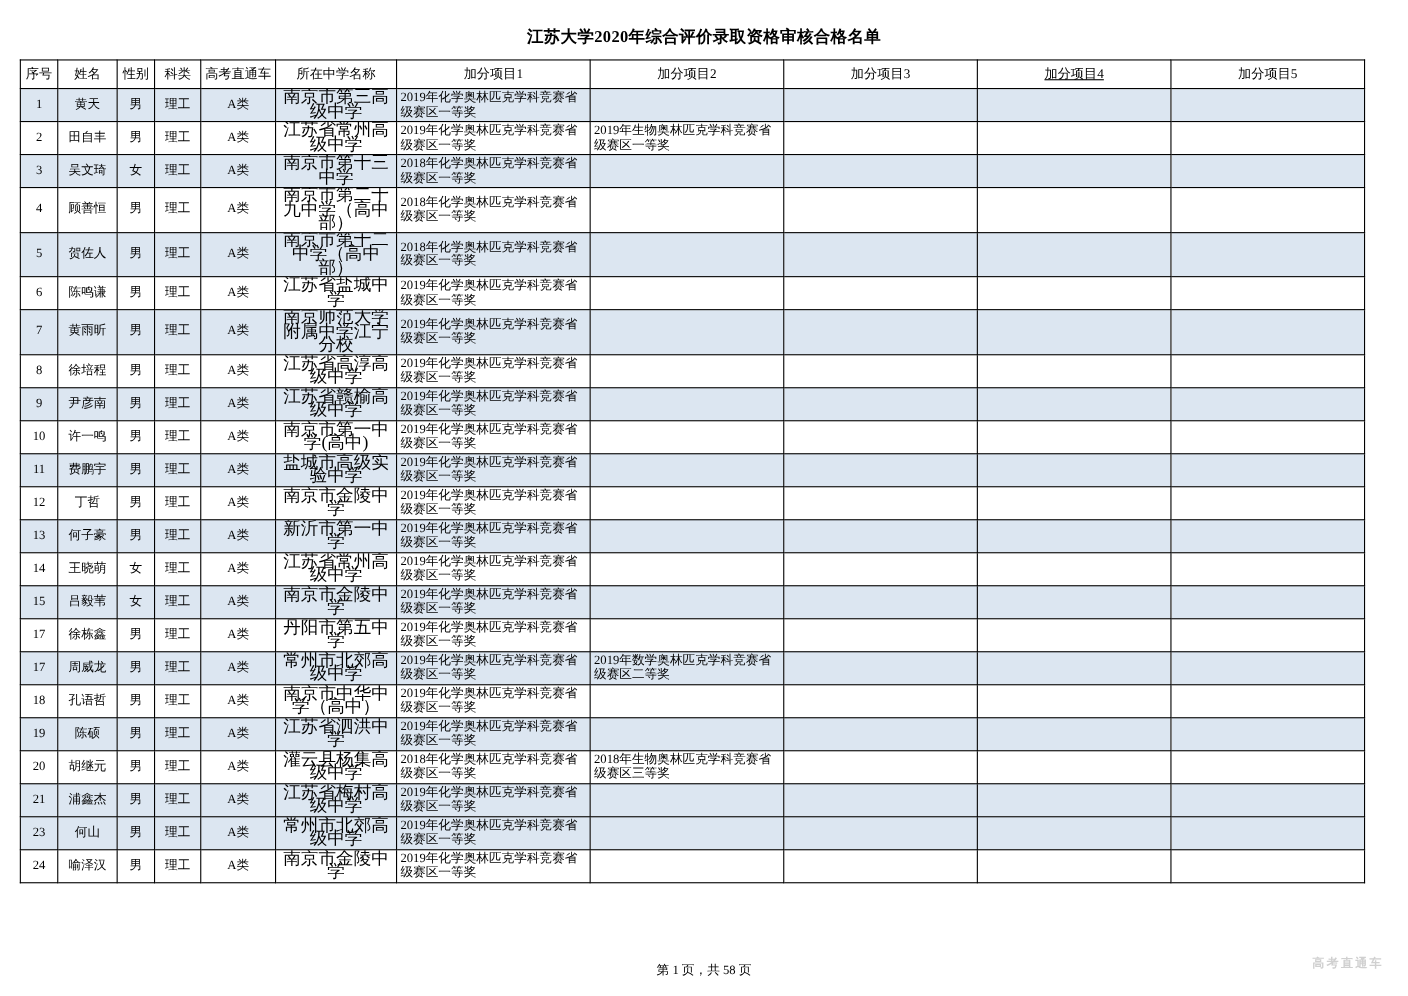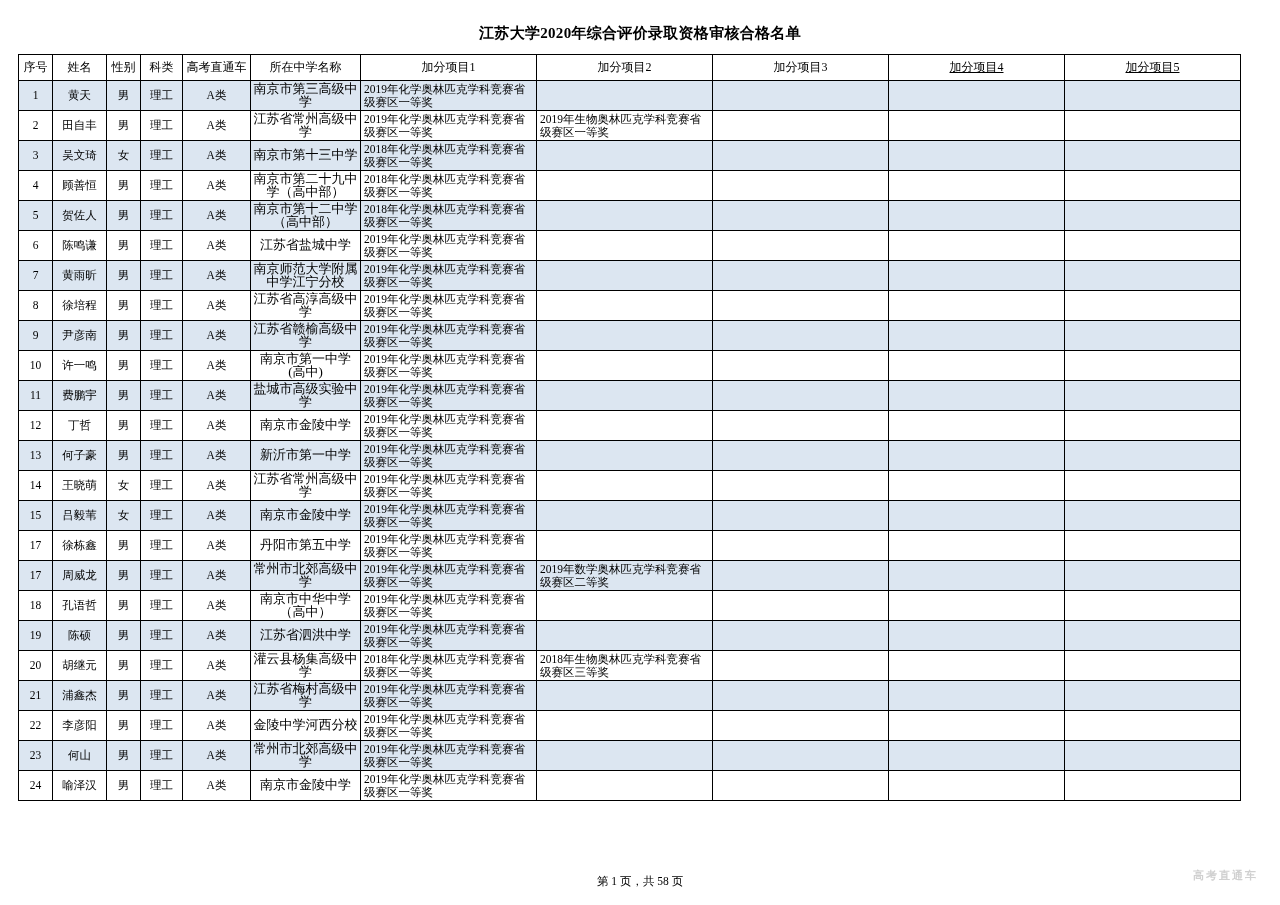--- a/index.html
+++ b/index.html
@@ -59,33 +59,33 @@
   .c-idx   { width: 34px;  text-align: center; }
   .c-name  { width: 54px;  text-align: center; }
   .c-sex   { width: 34px;  text-align: center; }
   .c-cat   { width: 42px;  text-align: center; }
   .c-cond  { width: 68px;  text-align: center; }
   .c-school{ width: 110px; text-align: center; }
   .c-b1    { width: 176px; text-align: left; }
   .c-b2    { width: 176px; text-align: left; }
   .c-b3    { width: 176px; text-align: left; }
   .c-b4    { width: 176px; text-align: left; text-decoration: underline; }
-  .c-b5    { width: 176px; text-align: left; text-decoration: underline; }
+  .c-b5    { width: 176px; text-align: left; }
 
   tbody tr { height: 30px; }
   tbody tr.alt td { background: #dce6f1; }
   tbody tr td.bonus {
     font-size: 11.5px;
     line-height: 12.5px;
     padding-left: 3px;
     padding-right: 2px;
     text-align: left;
   }
   tbody tr td.school {
-    font-size: 13px;
+    font-size: 16px;
     line-height: 12.5px;
     text-align: center;
   }
   .footer {
     position: absolute;
     left: 0;
     right: 0;
     bottom: 16px;
     text-align: center;
     font-size: 11.5px;
@@ -393,33 +393,20 @@
             <td class="c-sex">男</td>
             <td class="c-cat">理工</td>
             <td class="c-cond">A类</td>
             <td class="c-school school">江苏省梅村高级中学</td>
             <td class="c-b1 bonus">2019年化学奥林匹克学科竞赛省级赛区一等奖</td>
             <td class="c-b2 bonus"></td>
             <td class="c-b3 bonus"></td>
             <td class="c-b4 bonus"></td>
             <td class="c-b5 bonus"></td>
           </tr>
-          <tr>
-            <td class="c-idx">22</td>
-            <td class="c-name">李彦阳</td>
-            <td class="c-sex">男</td>
-            <td class="c-cat">理工</td>
-            <td class="c-cond">A类</td>
-            <td class="c-school school">金陵中学河西分校</td>
-            <td class="c-b1 bonus">2019年化学奥林匹克学科竞赛省级赛区一等奖</td>
-            <td class="c-b2 bonus"></td>
-            <td class="c-b3 bonus"></td>
-            <td class="c-b4 bonus"></td>
-            <td class="c-b5 bonus"></td>
-          </tr>
           <tr class="alt">
             <td class="c-idx">23</td>
             <td class="c-name">何山</td>
             <td class="c-sex">男</td>
             <td class="c-cat">理工</td>
             <td class="c-cond">A类</td>
             <td class="c-school school">常州市北郊高级中学</td>
             <td class="c-b1 bonus">2019年化学奥林匹克学科竞赛省级赛区一等奖</td>
             <td class="c-b2 bonus"></td>
             <td class="c-b3 bonus"></td>

